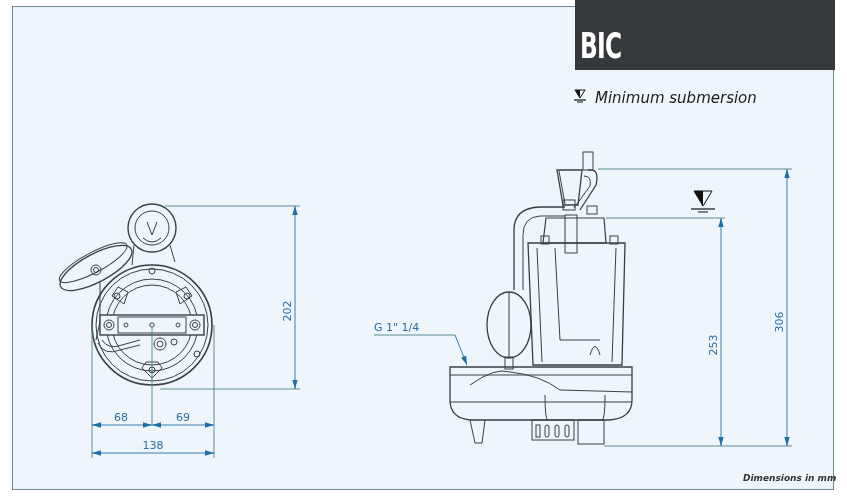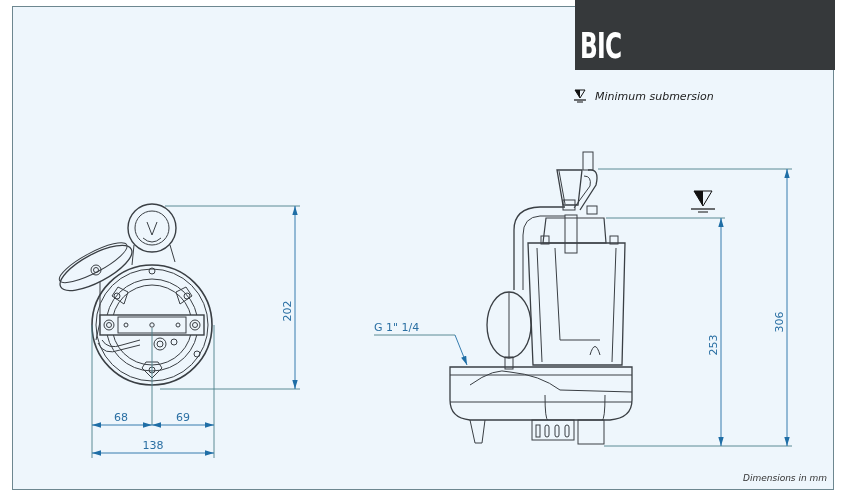--- a/index.html
+++ b/index.html
@@ -6,24 +6,24 @@
   body { width: 847px; height: 500px; position: relative; overflow: hidden;
          font-family: "DejaVu Sans", "Liberation Sans", sans-serif; }
   .frame { position: absolute; left: 12px; top: 6px; width: 822px; height: 484px;
            background: #eef6fc; border: 1px solid #6d8790; box-sizing: border-box; }
   .title-box { position: absolute; left: 575px; top: 0; width: 260px; height: 70px;
                background: #36393b; }
   .title-text { position: absolute; left: 580px; top: 24px; color: #ffffff;
                 font-family: "DejaVu Sans Condensed", "DejaVu Sans", sans-serif;
                 font-weight: bold; font-size: 36px; letter-spacing: -1px;
                 transform: scaleX(0.72); transform-origin: left top; line-height: 44px; }
-  .legend { position: absolute; left: 573px; top: 89px; font-size: 11px; font-style: italic;
-            color: #1c1c1c; display: flex; align-items: center; gap: 8px; }
+  .legend { position: absolute; left: 573px; top: 89px; font-size: 15px; font-style: italic;
+            color: #1c1c1c; display: flex; gap: 8px; }
   .footnote { position: absolute; left: 743px; top: 473px; font-size: 9px; font-style: italic;
-              color: #333; }
+              color: #333; font-weight: bold; }
   svg.drawing { position: absolute; left: 0; top: 0; }
   .dim-text { font-family: "DejaVu Sans", sans-serif; font-size: 11px; fill: #2a6fa3; }
   .label-text { font-family: "DejaVu Sans", sans-serif; font-size: 11px; fill: #2a6fa3; }
 </style>
 </head>
 <body>
 
 <div class="frame"></div>
 <div class="title-box"></div>
 <div class="title-text">BIC</div>

